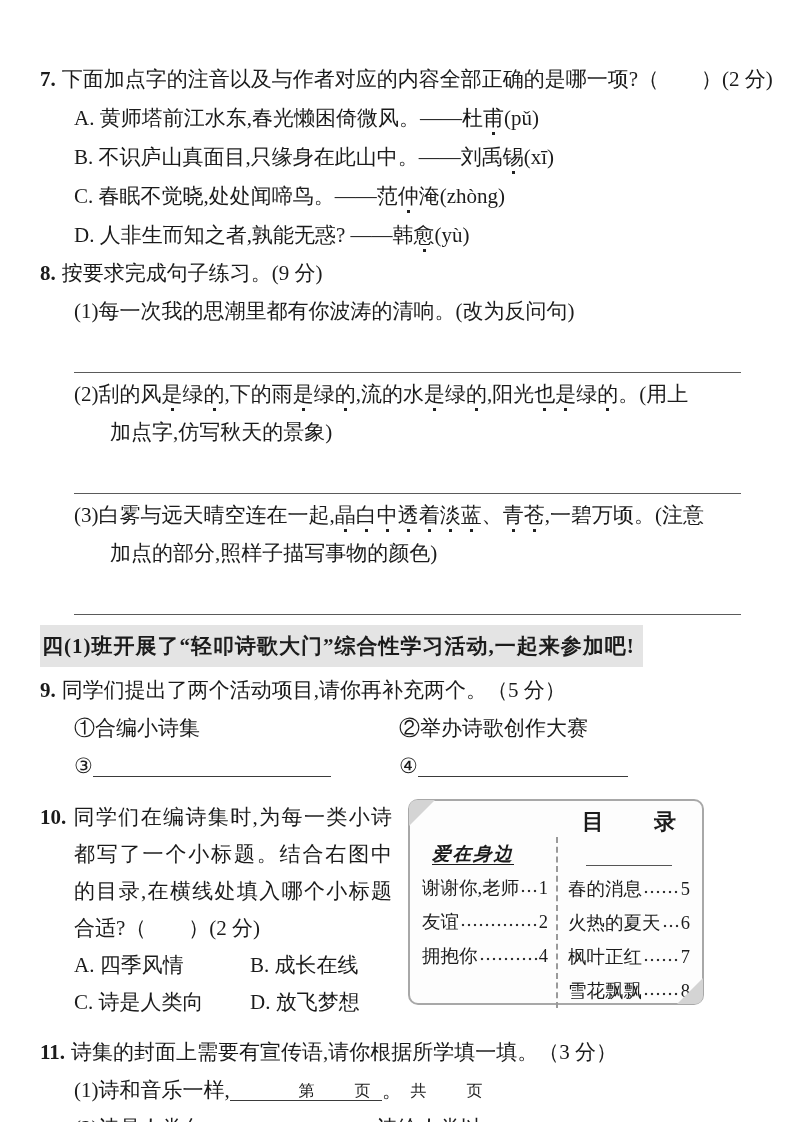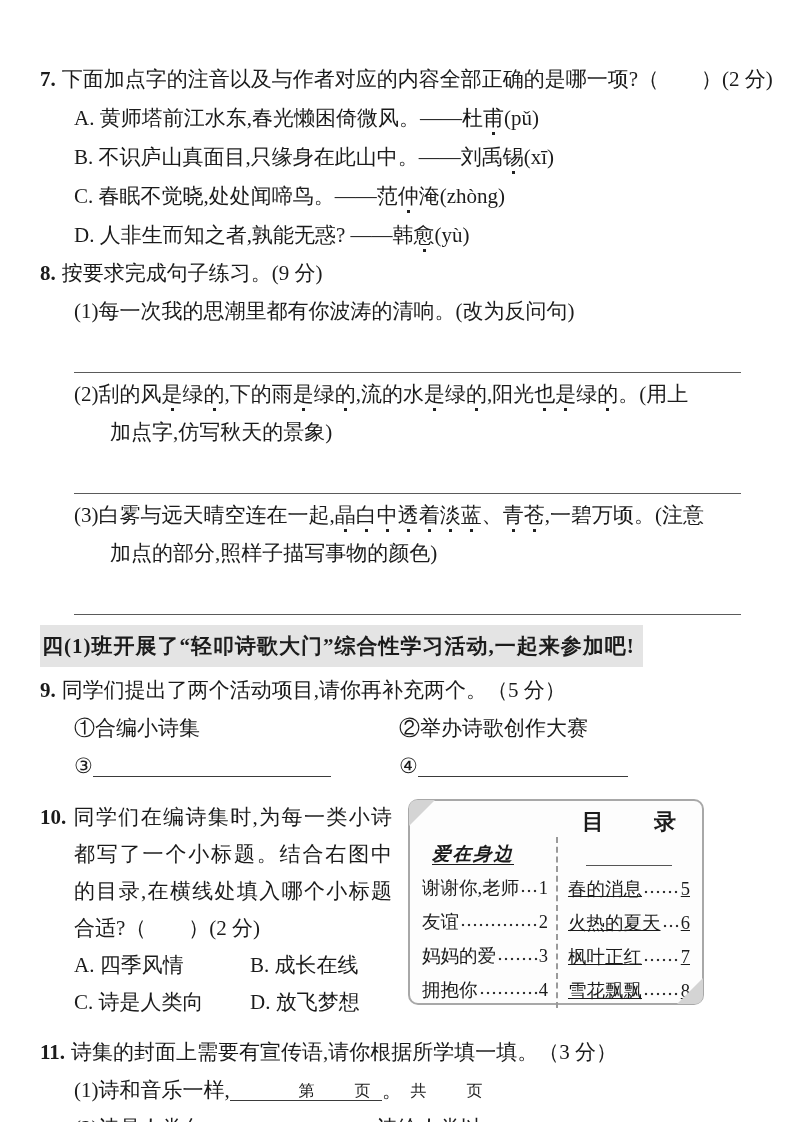--- a/index.html
+++ b/index.html
@@ -71,21 +71,21 @@
     font-size:18.5px;
     line-height:34px;
   }
   .fold-tl{position:absolute;top:-1px;left:-1px;width:0;height:0;
     border-top:26px solid #d4d4d4;border-right:26px solid transparent;border-top-left-radius:8px;}
   .fold-br{position:absolute;bottom:-1px;right:-1px;width:0;height:0;
     border-bottom:26px solid #d4d4d4;border-left:26px solid transparent;border-bottom-right-radius:8px;}
   .toc-title{text-align:right;font-weight:bold;font-size:22px;letter-spacing:14px;line-height:30px;}
   .toc-cols{display:flex;}
   .toc-col{width:50%;box-sizing:border-box;}
-  .toc-col.right{border-left:2px dashed #9a9a9a;padding-left:10px;text-decoration:underline;}
+  .toc-col.right{border-left:2px dashed #9a9a9a;padding-left:10px;}
   .toc-col.left{padding-right:8px;}
   .toc-head{font-weight:bold;font-style:italic;text-decoration:underline;text-underline-offset:4px;padding-left:10px;letter-spacing:2px;}
   .toc-head-blank{display:block;margin:14px auto 6px auto;width:86px;border-bottom:1.5px solid #555;height:14px;}
   .toc-row{display:flex;align-items:baseline;white-space:nowrap;}
   .toc-leader{
     flex:1;height:12px;min-width:10px;
     background-image:radial-gradient(circle,#333 1.3px,rgba(0,0,0,0) 1.6px);
     background-size:6px 6px;background-position:0 100%;background-repeat:repeat-x;
     margin:0 1px;
   }
@@ -157,25 +157,20 @@
               <span>谢谢你,老师</span>
               <span class="toc-leader"></span>
               <span>1</span>
             </div>
           <div class="toc-row">
               <span>友谊</span>
               <span class="toc-leader"></span>
               <span>2</span>
             </div>
           <div class="toc-row">
-              <span>妈妈的爱</span>
-              <span class="toc-leader"></span>
-              <span>3</span>
-            </div>
-          <div class="toc-row">
               <span>拥抱你</span>
               <span class="toc-leader"></span>
               <span>4</span>
             </div>
         </div>
         <div class="toc-col right">
           <span class="toc-head-blank"></span>
           <div class="toc-row">
               <span>春的消息</span>
               <span class="toc-leader"></span>

